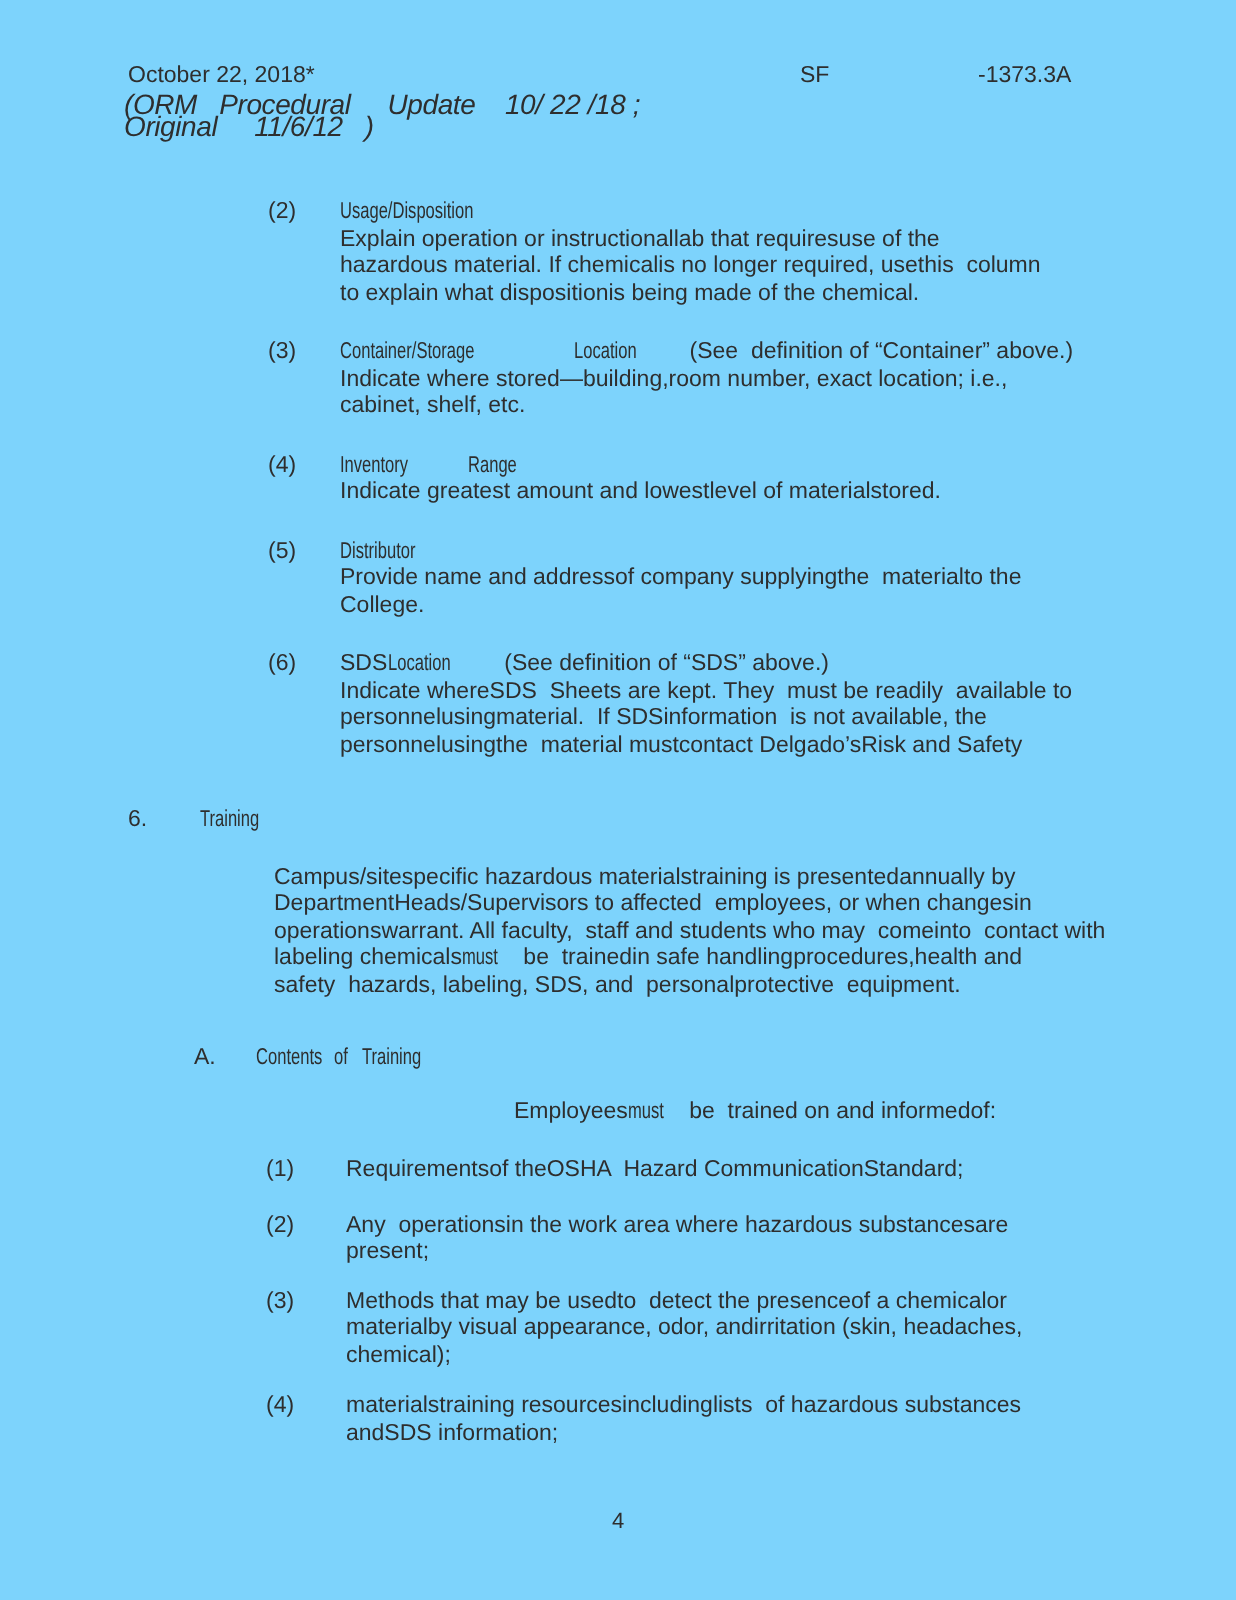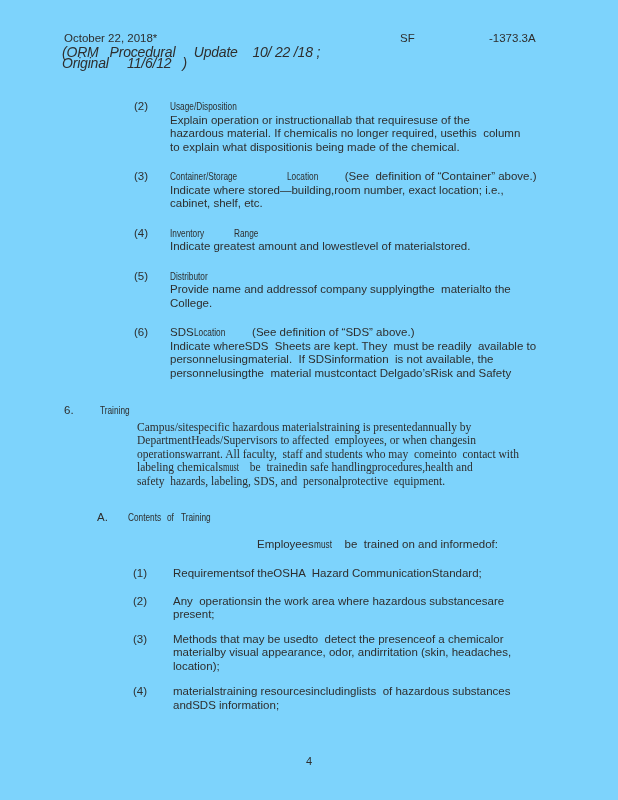--- a/index.html
+++ b/index.html
@@ -31,21 +31,21 @@
   .k-section{display:flex;margin-left:64px;}
   .k-section .num{width:36px;}
   .k-sectionA{display:flex;margin-left:97px;}
   .k-sectionA .num{width:31px;}
   .k-para{margin-left:137px;}
   
   .cn{display:inline-block;transform:scaleX(0.72);transform-origin:0 80%;white-space:pre;}
   
   [data-block="def-3"],[data-block="def-4"],[data-block="def-5"],[data-block="def-6"]{margin-top:16px;}
   [data-block="sec-training"]{margin-top:24px;}
-  [data-block="para-training"]{margin-top:3px;font-family:Liberation Serif, serif;}
+  [data-block="para-training"]{margin-top:15px;}
   [data-block="sec-contents"]{margin-top:23px;}
   [data-block="para-employees"]{margin-top:13px;text-align:center;}
   [data-block="sub-1"]{margin-top:16px;}
   [data-block="sub-2"]{margin-top:14px;}
   [data-block="sub-3"]{margin-top:11px;}
   [data-block="sub-4"]{margin-top:12px;}
   
   .pageno{position:absolute;left:0;right:0;top:755px;text-align:center;font-size:11px;}
 </style>
 </head>
@@ -139,21 +139,21 @@
         <div>
           <div class="ln"><span>Any  operationsin the work area where hazardous substancesare</span></div>
           <div class="ln"><span>present;</span></div>
         </div>
       </div>
       <div class="blk k-sub" data-block="sub-3">
         <div class="num ln">(3)</div>
         <div>
           <div class="ln"><span>Methods that may be usedto  detect the presenceof a chemicalor</span></div>
           <div class="ln"><span>materialby visual appearance, odor, andirritation (skin, headaches,</span></div>
-          <div class="ln"><span>location);</span></div>
+          <div class="ln"><span>chemical);</span></div>
         </div>
       </div>
       <div class="blk k-sub" data-block="sub-4">
         <div class="num ln">(4)</div>
         <div>
           <div class="ln"><span>materialstraining resourcesincludinglists  of hazardous substances</span></div>
           <div class="ln"><span>andSDS information;</span></div>
         </div>
       </div>
     </div>

